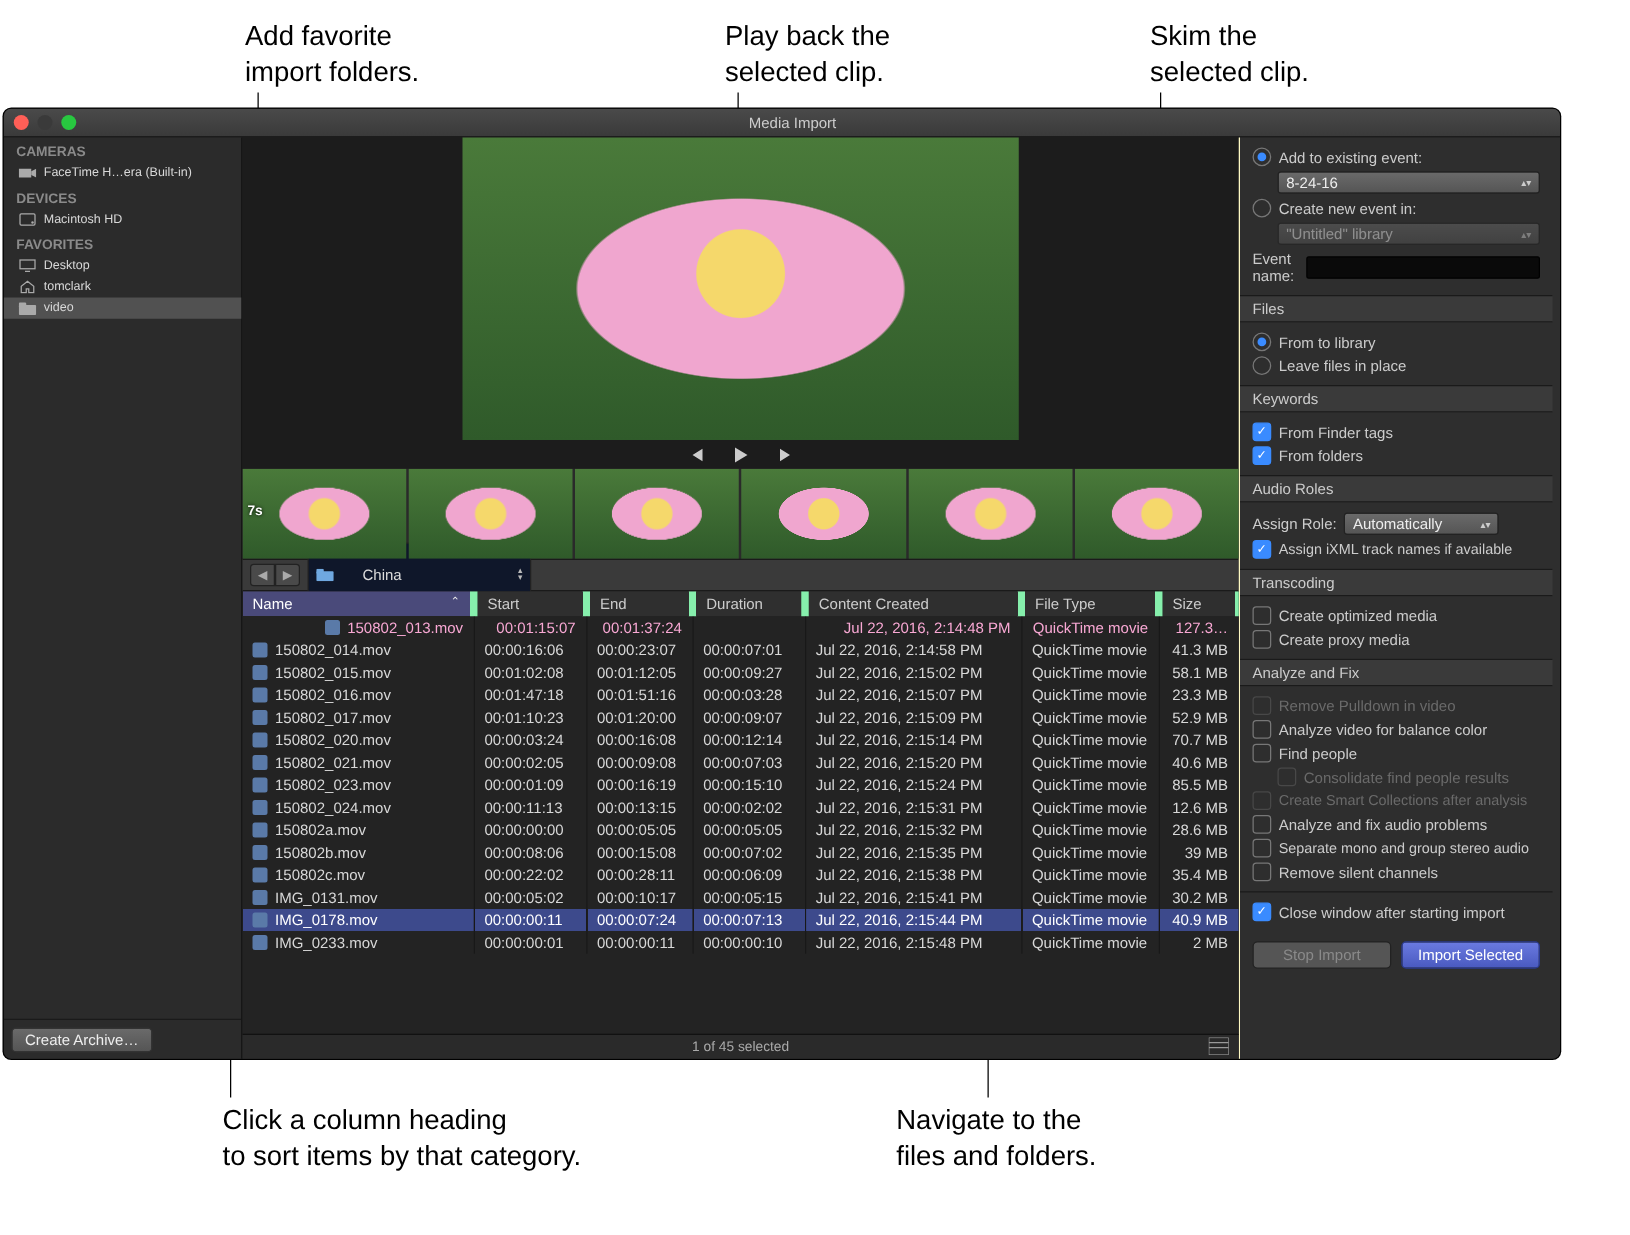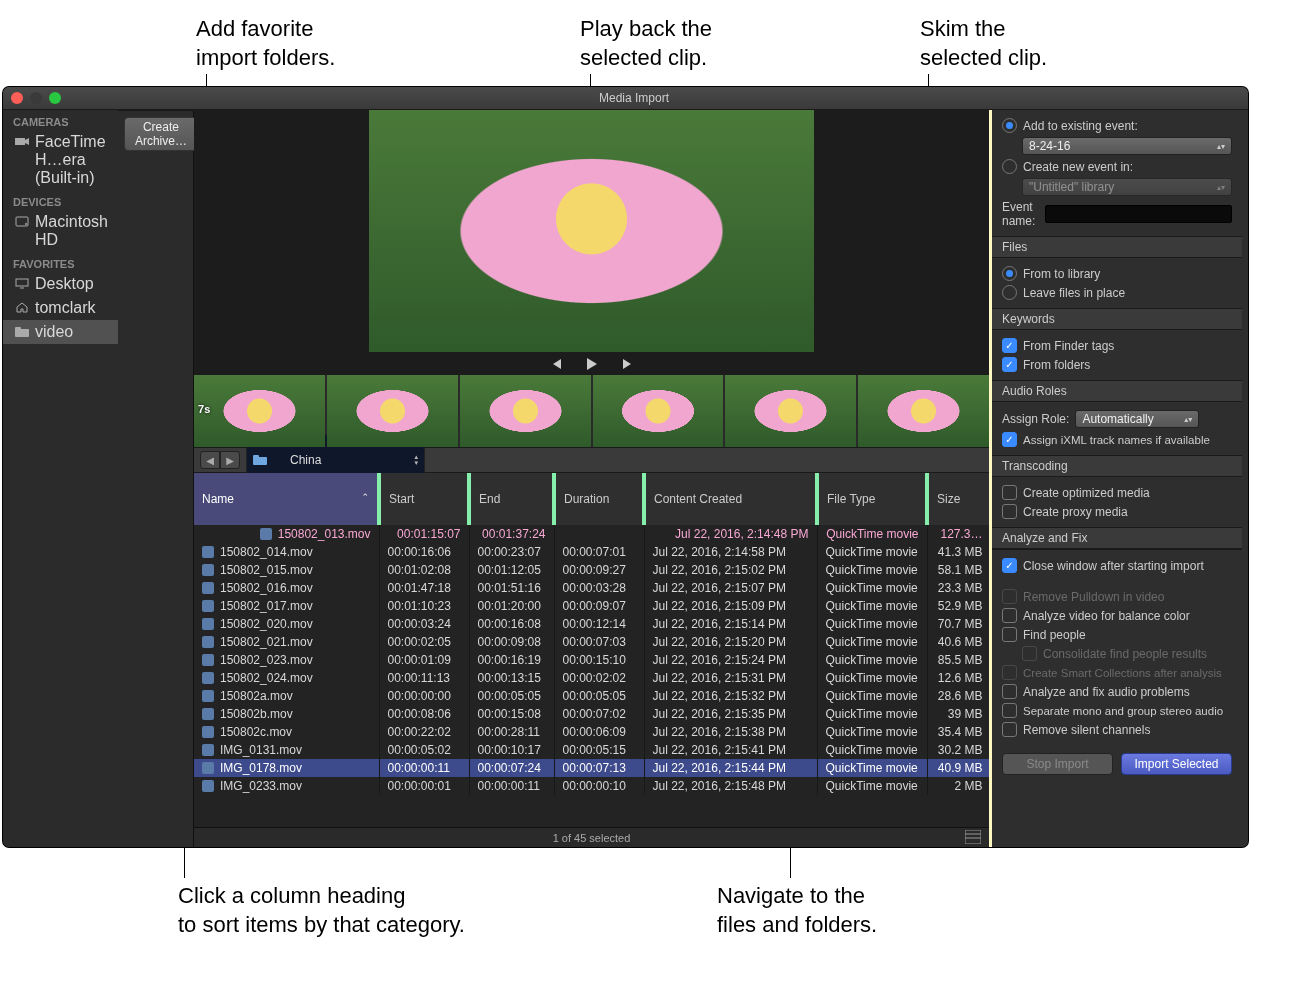--- a/index.html
+++ b/index.html
@@ -24,23 +24,23 @@
   .callout-line {position:absolute;background:#000;}
 
   .window {position:absolute;left:3px;top:87px;width:1245px;height:760px;background:var(--bg-darker);border-radius:6px;overflow:hidden;box-shadow:0 0 0 1px #000;}
   .titlebar {height:22px;background:linear-gradient(#4a4a4a,#3a3a3a);border-bottom:1px solid #1a1a1a;display:flex;align-items:center;padding:0 8px;gap:7px;}
   .traffic {width:12px;height:12px;border-radius:50%;}
   .t-close{background:#ff5f57;} .t-min{background:#3a3a3a;} .t-max{background:#28c840;}
   .title-center {flex:1;text-align:center;color:#ccc;font-size:12px;margin-right:40px;}
 
   .body {display:flex;height:calc(100% - 22px);}
 
-  .sidebar {width:190px;background:var(--bg-sidebar);border-right:1px solid #111;display:flex;flex-direction:row;}
+  .sidebar {width:190px;background:var(--bg-sidebar);border-right:1px solid #111;display:flex;flex-direction:column;}
   .sb-group {padding:6px 10px 2px;color:var(--text-dim);font-size:11px;font-weight:600;text-transform:uppercase;}
-  .sb-item {padding:3px 10px 3px 12px;color:var(--text);font-size:16px;display:flex;gap:6px;border-radius:0;}
+  .sb-item {padding:3px 10px 3px 12px;color:var(--text);font-size:10px;display:flex;align-items:center;gap:6px;border-radius:0;}
   .sb-item.sel {background:#515151;}
   .sb-icon {width:14px;height:11px;display:inline-block;}
   .sb-spacer{flex:1;}
   .sb-bottom{padding:6px;border-top:1px solid #1a1a1a;}
   .btn-archive{background:linear-gradient(#6a6a6a,#555);color:#eee;border:1px solid #333;border-radius:4px;padding:2px 10px;font-size:12px;}
 
   .center {flex:1;display:flex;flex-direction:column;background:#1c1c1c;min-width:0;}
 
   .preview {height:265px;display:flex;flex-direction:column;align-items:center;justify-content:flex-start;background:#1c1c1c;}
   .preview-img {width:445px;height:242px;margin-top:0;background:radial-gradient(circle at 50% 45%, #f5d86b 0 35px, transparent 36px),
@@ -57,33 +57,33 @@
 
   .pathbar {height:24px;background:#3a3a3a;border-top:1px solid #1a1a1a;border-bottom:1px solid #1a1a1a;display:flex;align-items:center;padding:0 6px;gap:6px;}
   .nav-arrow{width:18px;height:16px;background:#4a4a4a;border:1px solid #222;display:flex;align-items:center;justify-content:center;color:#aaa;font-size:10px;}
   .nav-arrow:first-of-type{border-radius:3px 0 0 3px;}
   .nav-arrow:nth-of-type(2){border-radius:0 3px 3px 0;margin-left:-6px;}
   .path-select{flex:0 0 165px;background:#0f172a;border:1px solid #222;border-radius:3px;padding:18px 6px;color:#ddd;font-size:12px;display:flex;align-items:center;gap:23px;}
   .path-select .chev{margin-left:auto;display:flex;flex-direction:column;font-size:7px;line-height:6px;color:#bbb;}
 
   .table-wrap {flex:1;overflow:hidden;background:#232323;position:relative;}
   table.files {width:100%;border-collapse:collapse;table-layout:fixed;font-size:12px;color:var(--text);}
-  table.files thead th {background:#2f2f2f;color:#ccc;text-align:left;padding:19px 8px;font-weight:400;border-right:4px solid #86efac;position:sticky;top:0;font-size:12px;}
+  table.files thead th {background:#2f2f2f;color:#ccc;text-align:left;padding:3px 8px;font-weight:400;border-right:6px solid #86efac;position:sticky;top:0;font-size:12px;}
   table.files thead th.sorted {background:var(--col-header);color:#fff;}
   table.files thead th .sort-arrow{float:right;font-size:9px;color:#eee;}
   table.files tbody td {padding:2px 8px;border-right:1px solid rgba(0,0,0,0.3);white-space:nowrap;overflow:hidden;text-overflow:ellipsis;}
   table.files tbody tr.sel td {background:var(--sel-row);color:#fff;}
   table.files tbody tr.clipped td {color:#f9a8d4;text-align:right;}
   .col-name{width:185px;} .col-start{width:90px;} .col-end{width:85px;} .col-dur{width:90px;} .col-cc{width:173px;} .col-ft{width:110px;} .col-size{width:64px;text-align:right;}
   td.col-size{text-align:right;}
   .file-icn{display:inline-block;width:12px;height:12px;background:#5a7aa8;border-radius:2px;margin-right:6px;vertical-align:-2px;}
   .status-row{height:20px;background:#2a2a2a;border-top:1px solid #111;display:flex;align-items:center;justify-content:center;color:#aaa;font-size:11px;position:relative;}
   .view-toggle{position:absolute;right:8px;top:2px;color:#aaa;}
 
-  .rightpanel {width:250px;background:#2e2e2e;border-left:3px solid #fef9c3;color:var(--text);font-size:12px;overflow-y:auto;padding-right:6px;}
+  .rightpanel {width:250px;background:#2e2e2e;border-left:1px solid #fef9c3;color:var(--text);font-size:12px;overflow-y:auto;padding-right:6px;}
   .rp-section-title {background:#3a3a3a;padding:3px 10px;color:#ccc;font-size:12px;border-top:1px solid #1a1a1a;border-bottom:1px solid #1a1a1a;}
   .rp-body {padding:6px 10px;}
   .rp-row{display:flex;align-items:center;gap:6px;padding:2px 0;}
   .radio,.check{width:13px;height:13px;border-radius:50%;border:1px solid #777;display:inline-flex;align-items:center;justify-content:center;flex-shrink:0;}
   .radio.on::after{content:"";width:7px;height:7px;border-radius:50%;background:#3a8bff;}
   .check{border-radius:3px;}
   .check.on{background:#3a8bff;border-color:#3a8bff;}
   .check.on::after{content:"✓";color:#fff;font-size:10px;line-height:1;}
   .check.dis{opacity:0.35;}
   .rp-select{flex:1;background:linear-gradient(#6a6a6a,#555);border:1px solid #222;border-radius:3px;padding:1px 6px;color:#eee;display:flex;align-items:center;}
@@ -468,27 +468,20 @@
               <span class="check"></span>
               <span class="rp-label">Create optimized media</span>
             </div>
           <div class="rp-row">
               <span class="check"></span>
               <span class="rp-label">Create proxy media</span>
             </div>
         </div>
 
         <div class="rp-section-title">Analyze and Fix</div>
-        <div class="rp-body" style="border-top:1px solid #1a1a1a">
-          <div class="rp-row">
-              <span class="check on"></span>
-              <span class="rp-label">Close window after starting import</span>
-            </div>
-        </div>
-
         <div class="rp-body">
           <div class="rp-row">
               <span class="check dis"></span>
               <span class="rp-dis">Remove Pulldown in video</span>
             </div>
           <div class="rp-row">
               <span class="check"></span>
               <span class="rp-label">Analyze video for balance color</span>
             </div>
           <div class="rp-row">
@@ -507,20 +500,27 @@
               <span class="check"></span>
               <span class="rp-label">Analyze and fix audio problems</span>
             </div>
           <div class="rp-row">
               <span class="check"></span>
               <span class="rp-label" style="font-size:11.5px">Separate mono and group stereo audio</span>
             </div>
           <div class="rp-row">
               <span class="check"></span>
               <span class="rp-label">Remove silent channels</span>
+            </div>
+        </div>
+
+        <div class="rp-body" style="border-top:1px solid #1a1a1a">
+          <div class="rp-row">
+              <span class="check on"></span>
+              <span class="rp-label">Close window after starting import</span>
             </div>
         </div>
 
         <div class="rp-buttons">
           <span class="rp-btn stop">Stop Import</span>
           <span class="rp-btn import">Import Selected</span>
         </div>
       </div>
     </div>
   </div>

